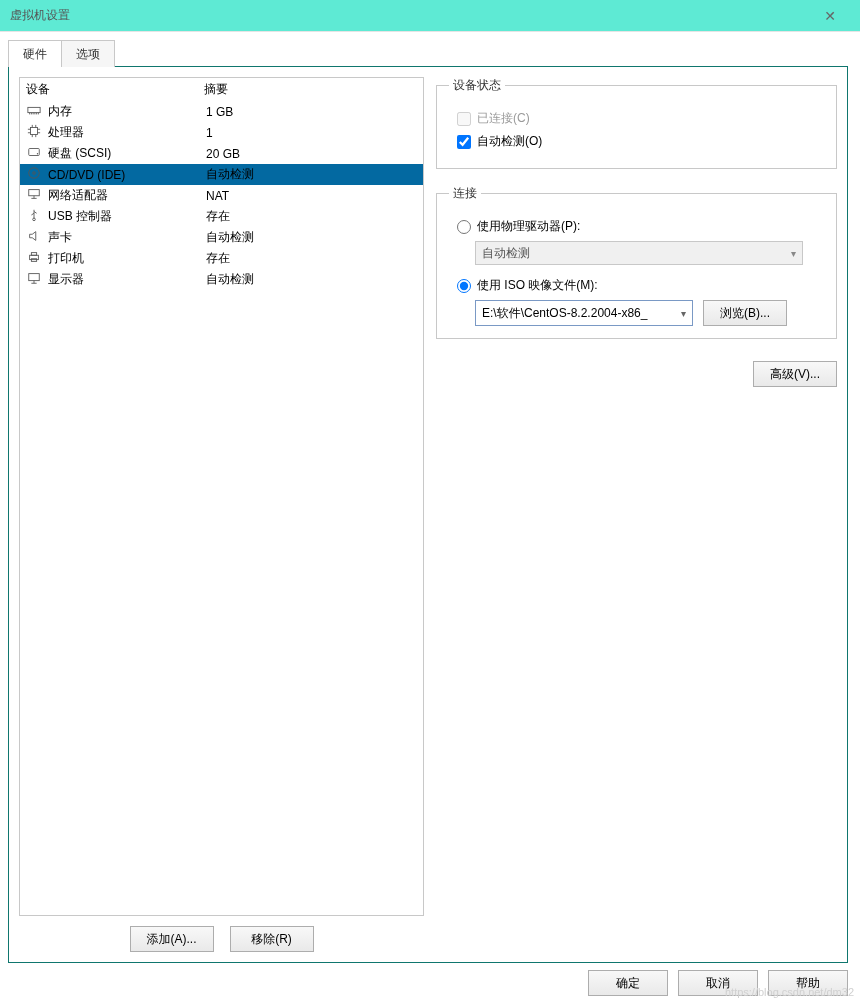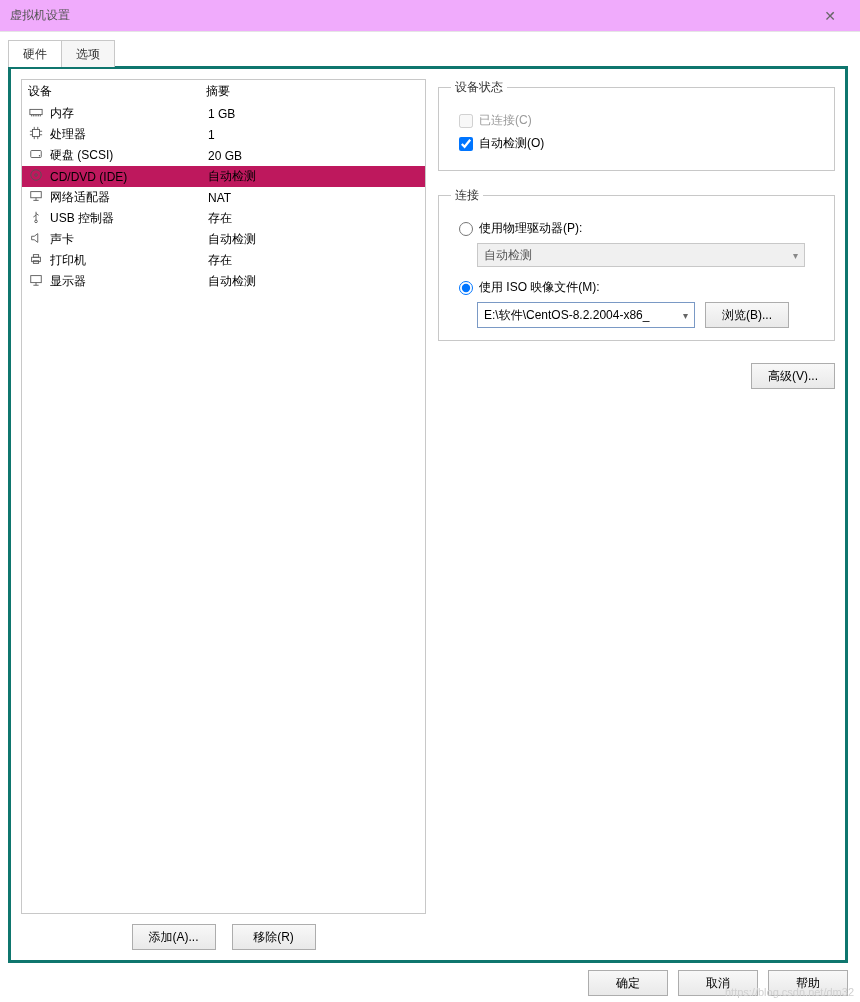--- a/index.html
+++ b/index.html
@@ -10,21 +10,21 @@
   color: #000;
   width: 860px;
   height: 1002px;
   overflow: hidden;
 }
 .titlebar {
   height: 32px;
   display: flex;
   align-items: center;
   padding: 0 10px;
-  background: #f0abfc;
+  background: #5eead4;
   color: #555;
   border-bottom: 1px solid #e5e5e5;
 }
 .titlebar .title { flex: 1; }
 .titlebar .close-icon { width: 40px; text-align: center; color: #666; font-size: 14px; }
 
 .content {
   padding: 8px 12px 8px 8px;
 }
 
@@ -45,21 +45,21 @@
 .tab.active {
   background: #fff;
   z-index: 2;
 }
 .tab.inactive {
   background: #f6f6f6;
   border-left: none;
 }
 
 .tab-panel {
-  border: 3px solid #0f766e;
+  border: 1px solid #0f766e;
   height: 897px;
   padding: 10px;
   display: flex;
   gap: 12px;
 }
 
 .left-pane { width: 405px; display: flex; flex-direction: column; }
 .right-pane { flex: 1; display: flex; flex-direction: column; }
 
 .device-table {
@@ -73,21 +73,21 @@
   background: #fff;
 }
 .device-header .col-dev { width: 178px; }
 .device-rows { }
 .device-row {
   display: flex;
   align-items: center;
   padding: 2px 6px;
   gap: 6px;
 }
-.device-row.selected { background: #be185d; }
+.device-row.selected { background: #0369a1; }
 .device-row .icon { width: 16px; text-align: center; color: #555; }
 .device-row .dev-name { width: 152px; }
 .device-row .dev-summary { flex: 1; }
 
 .left-buttons {
   display: flex;
   justify-content: center;
   gap: 16px;
   margin-top: 10px;
 }

